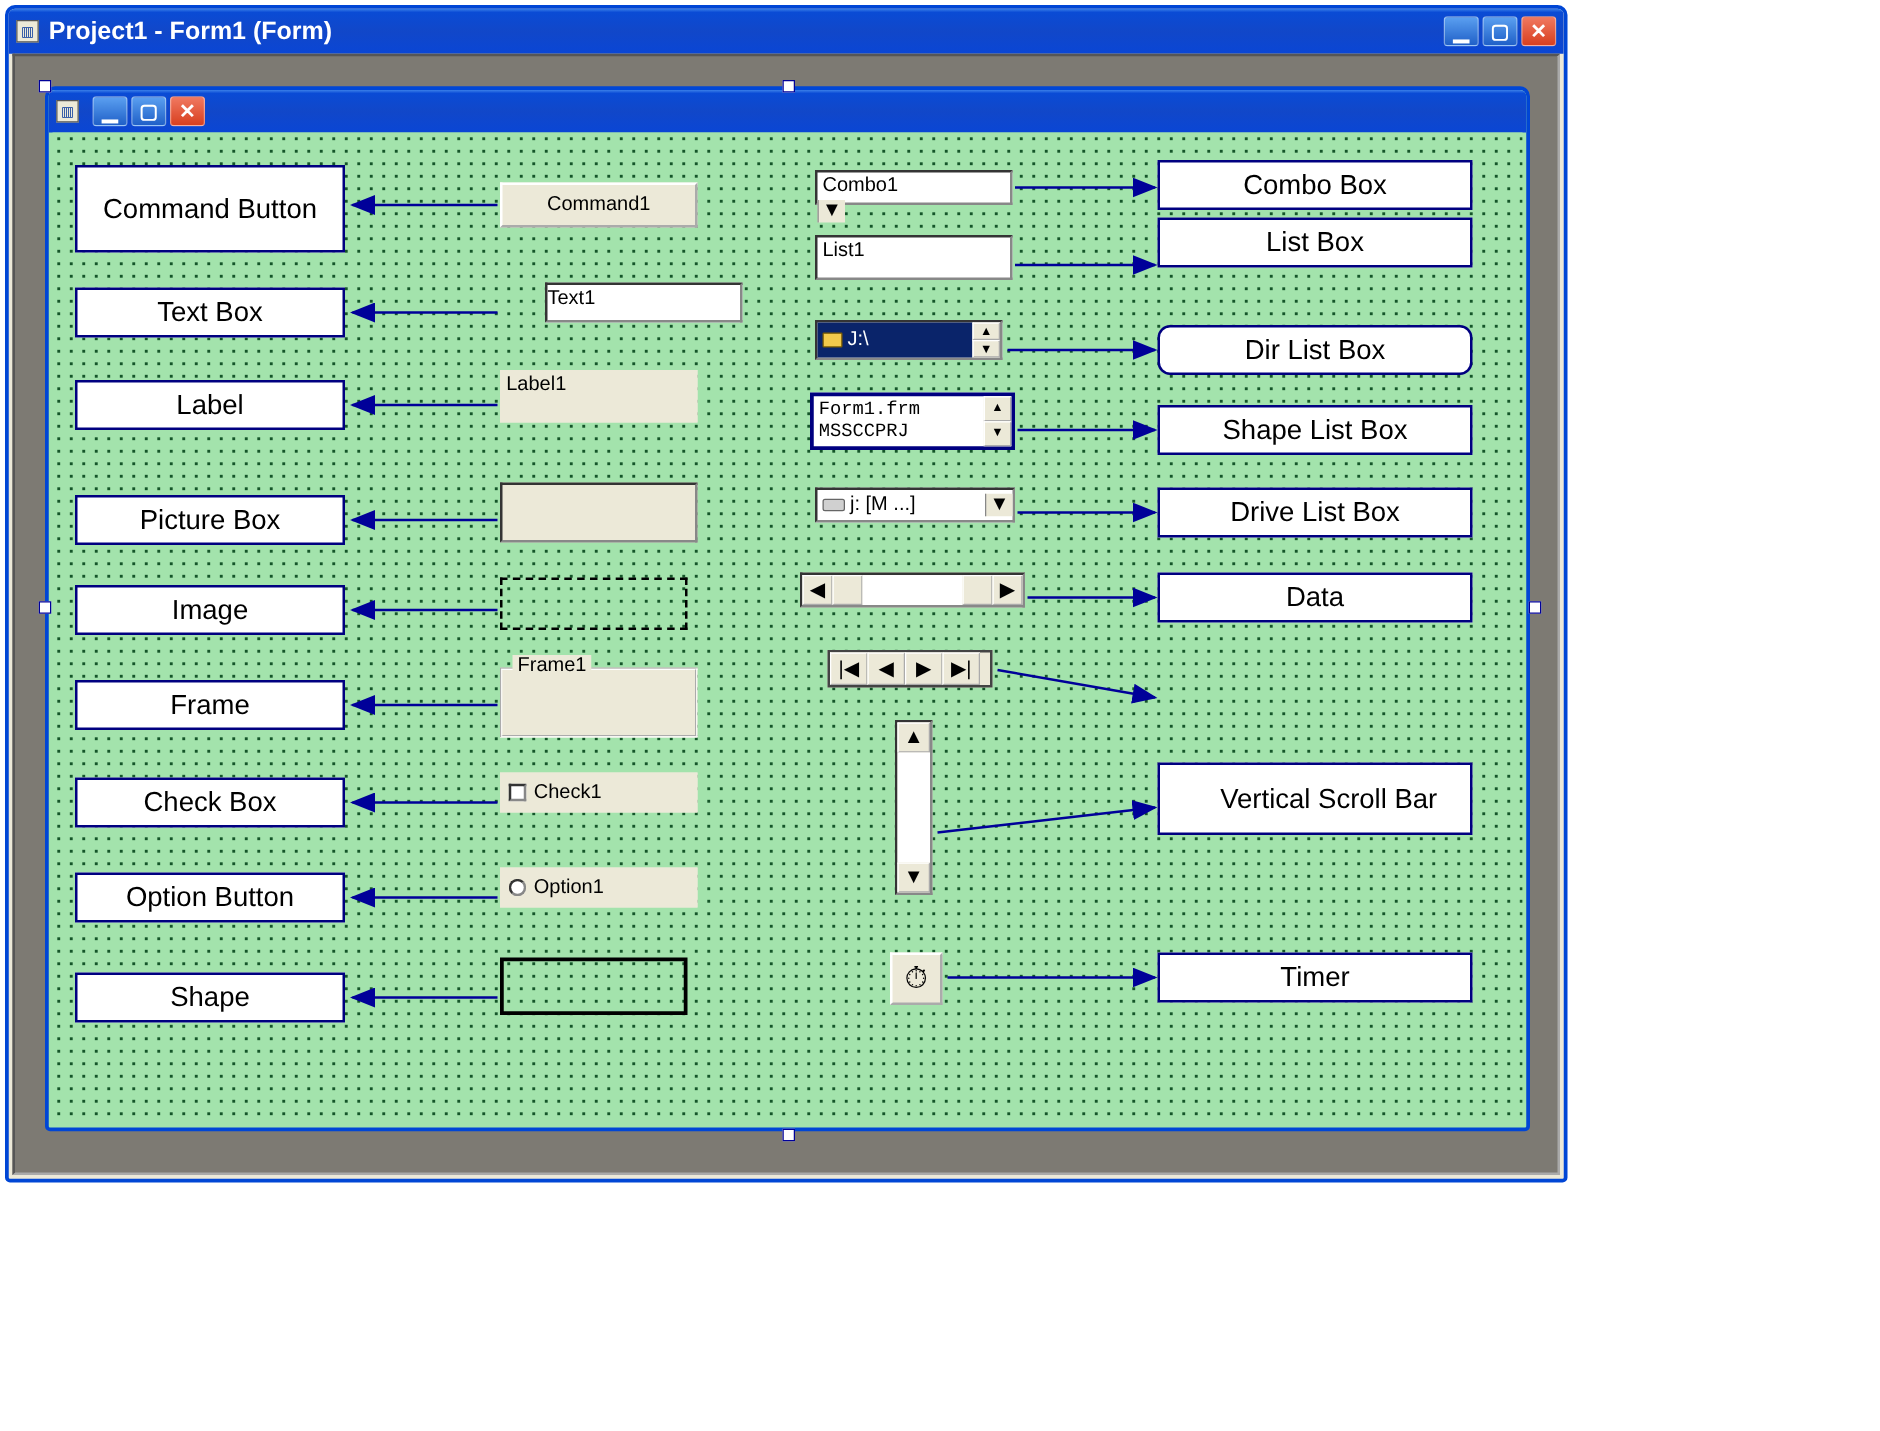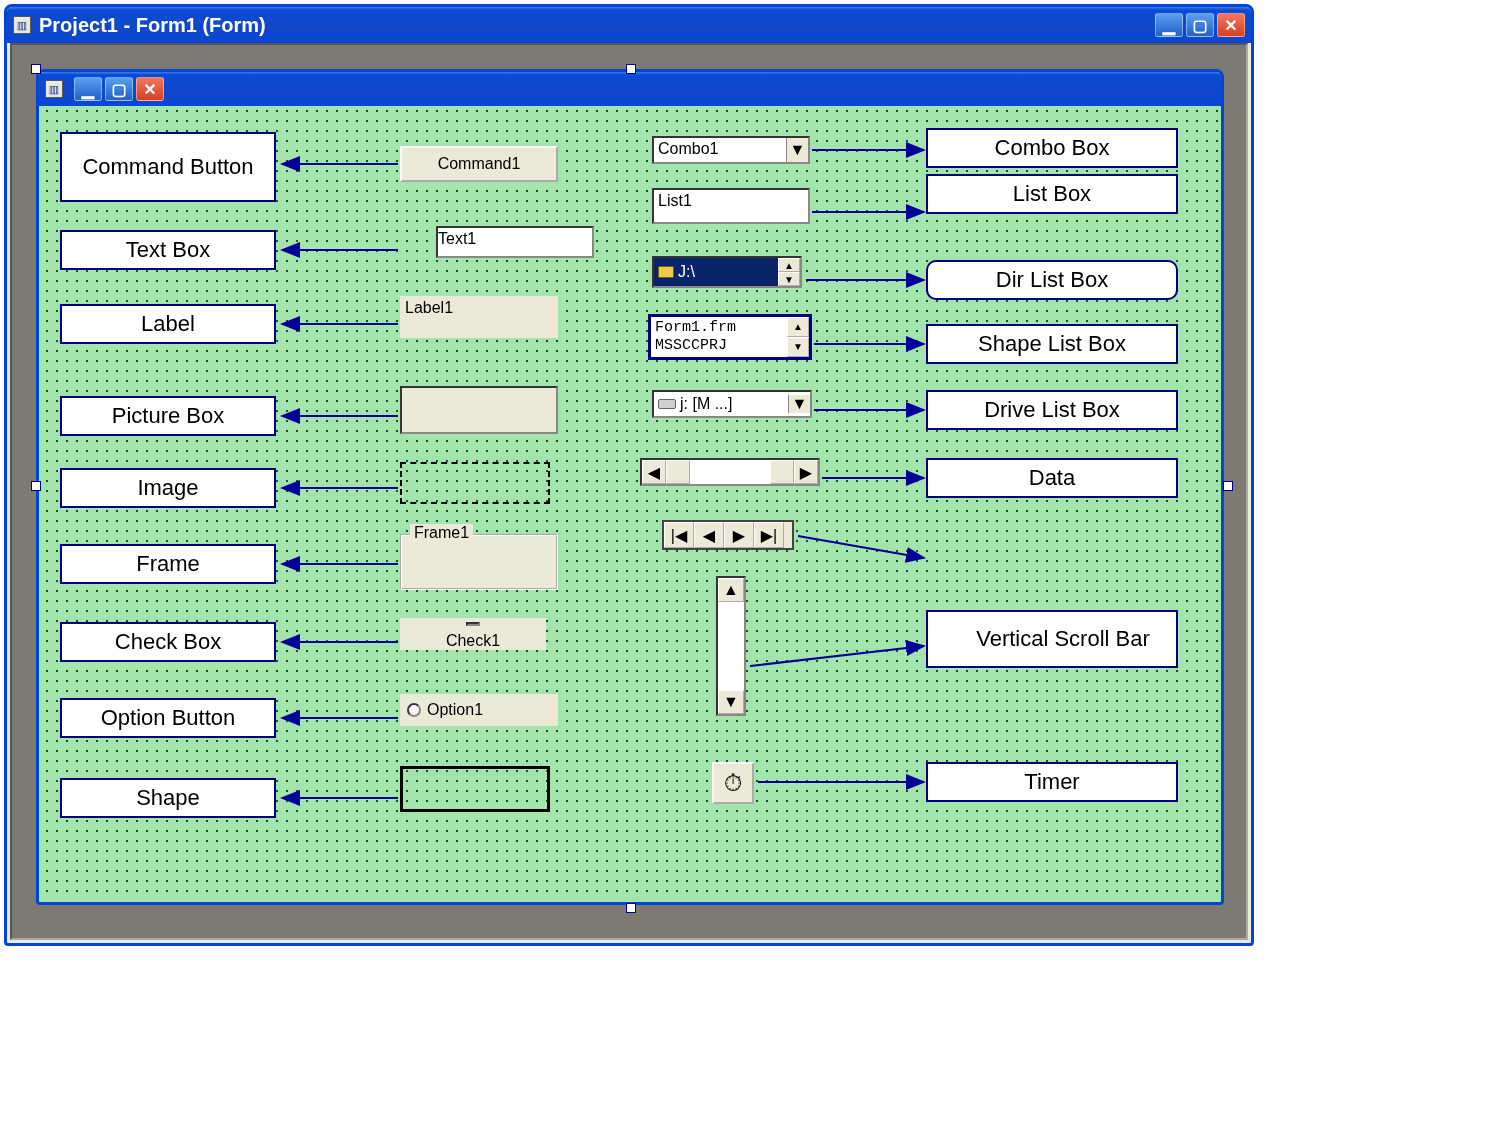--- a/index.html
+++ b/index.html
@@ -216,31 +216,31 @@
         <div class="callout" style="left:884px;top:656px;width:252px;height:40px;">Timer</div>
 
         <div class="ctrl cmd-button" style="left:358px;top:40px;width:158px;height:36px;">Command1</div>
         <div class="ctrl textbox" style="left:358px;top:120px;width:158px;height:32px;">Text1</div>
         <div class="ctrl labelctl" style="left:358px;top:190px;width:158px;height:42px;">Label1</div>
         <div class="ctrl picbox" style="left:358px;top:280px;width:158px;height:48px;"></div>
         <div class="ctrl imgbox" style="left:358px;top:356px;width:150px;height:42px;"></div>
         <div class="ctrl framebox" style="left:358px;top:428px;width:158px;height:56px;">
           <div class="frame-caption">Frame1</div>
         </div>
-        <div class="ctrl chkrow" style="left:358px;top:512px;width:146px;height:32px;flex-direction:column;">
+        <div class="ctrl chkrow" style="left:358px;top:512px;width:158px;height:32px;">
           <div class="chk"></div>
           <span>Check1</span>
         </div>
         <div class="ctrl optrow" style="left:358px;top:588px;width:158px;height:32px;">
           <div class="opt"></div>
           <span>Option1</span>
         </div>
         <div class="ctrl shapebox" style="left:358px;top:660px;width:150px;height:46px;"></div>
 
-        <div class="ctrl combo" style="left:610px;top:30px;width:158px;height:28px;">
+        <div class="ctrl combo" style="left:610px;top:30px;width:158px;height:28px;flex-direction:column;">
           <div class="combo-text">Combo1</div>
           <div class="combo-btn">▼</div>
         </div>
         <div class="ctrl listbox" style="left:610px;top:82px;width:158px;height:36px;">List1</div>
         <div class="ctrl dirlist" style="left:610px;top:150px;width:150px;height:32px;">
           <div class="item">
             <span class="folder-icon"></span>
             <span>J:\</span>
           </div>
           <div class="scroll-vert-btns updn">

